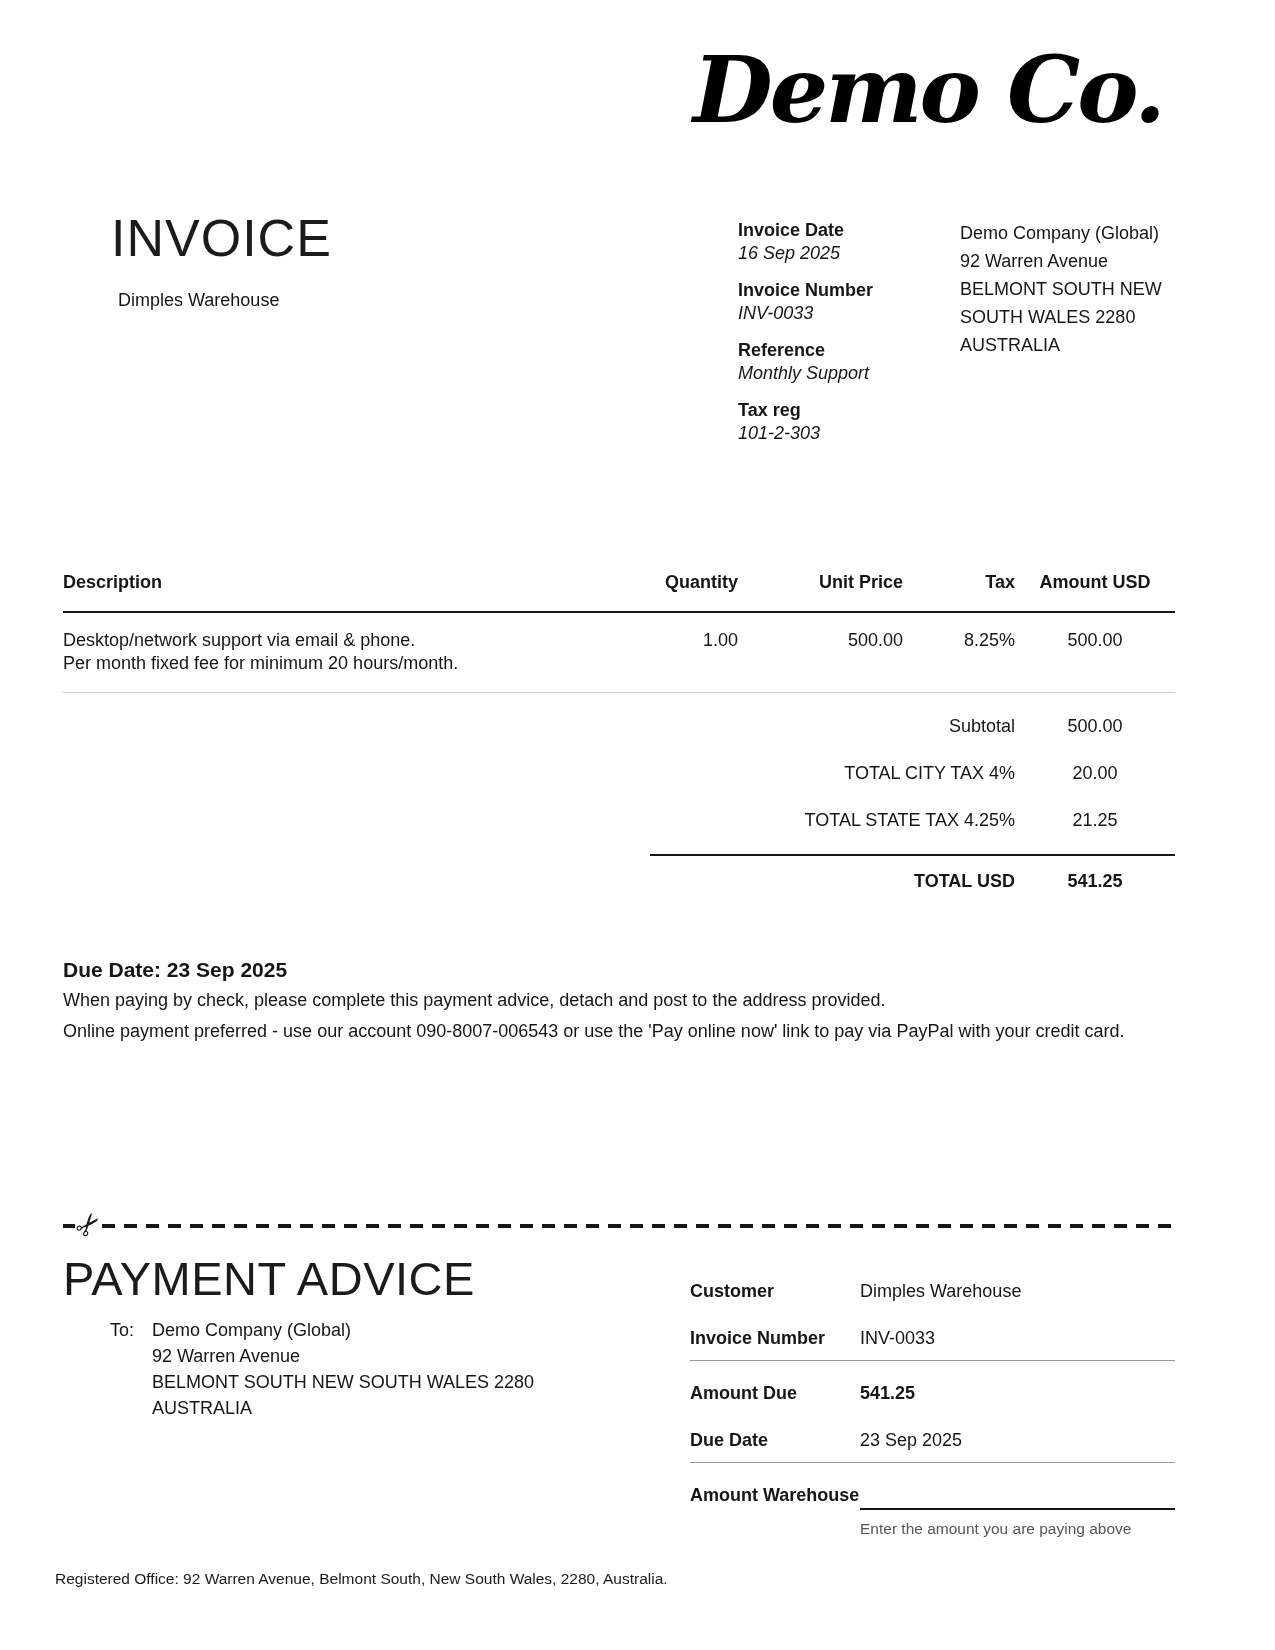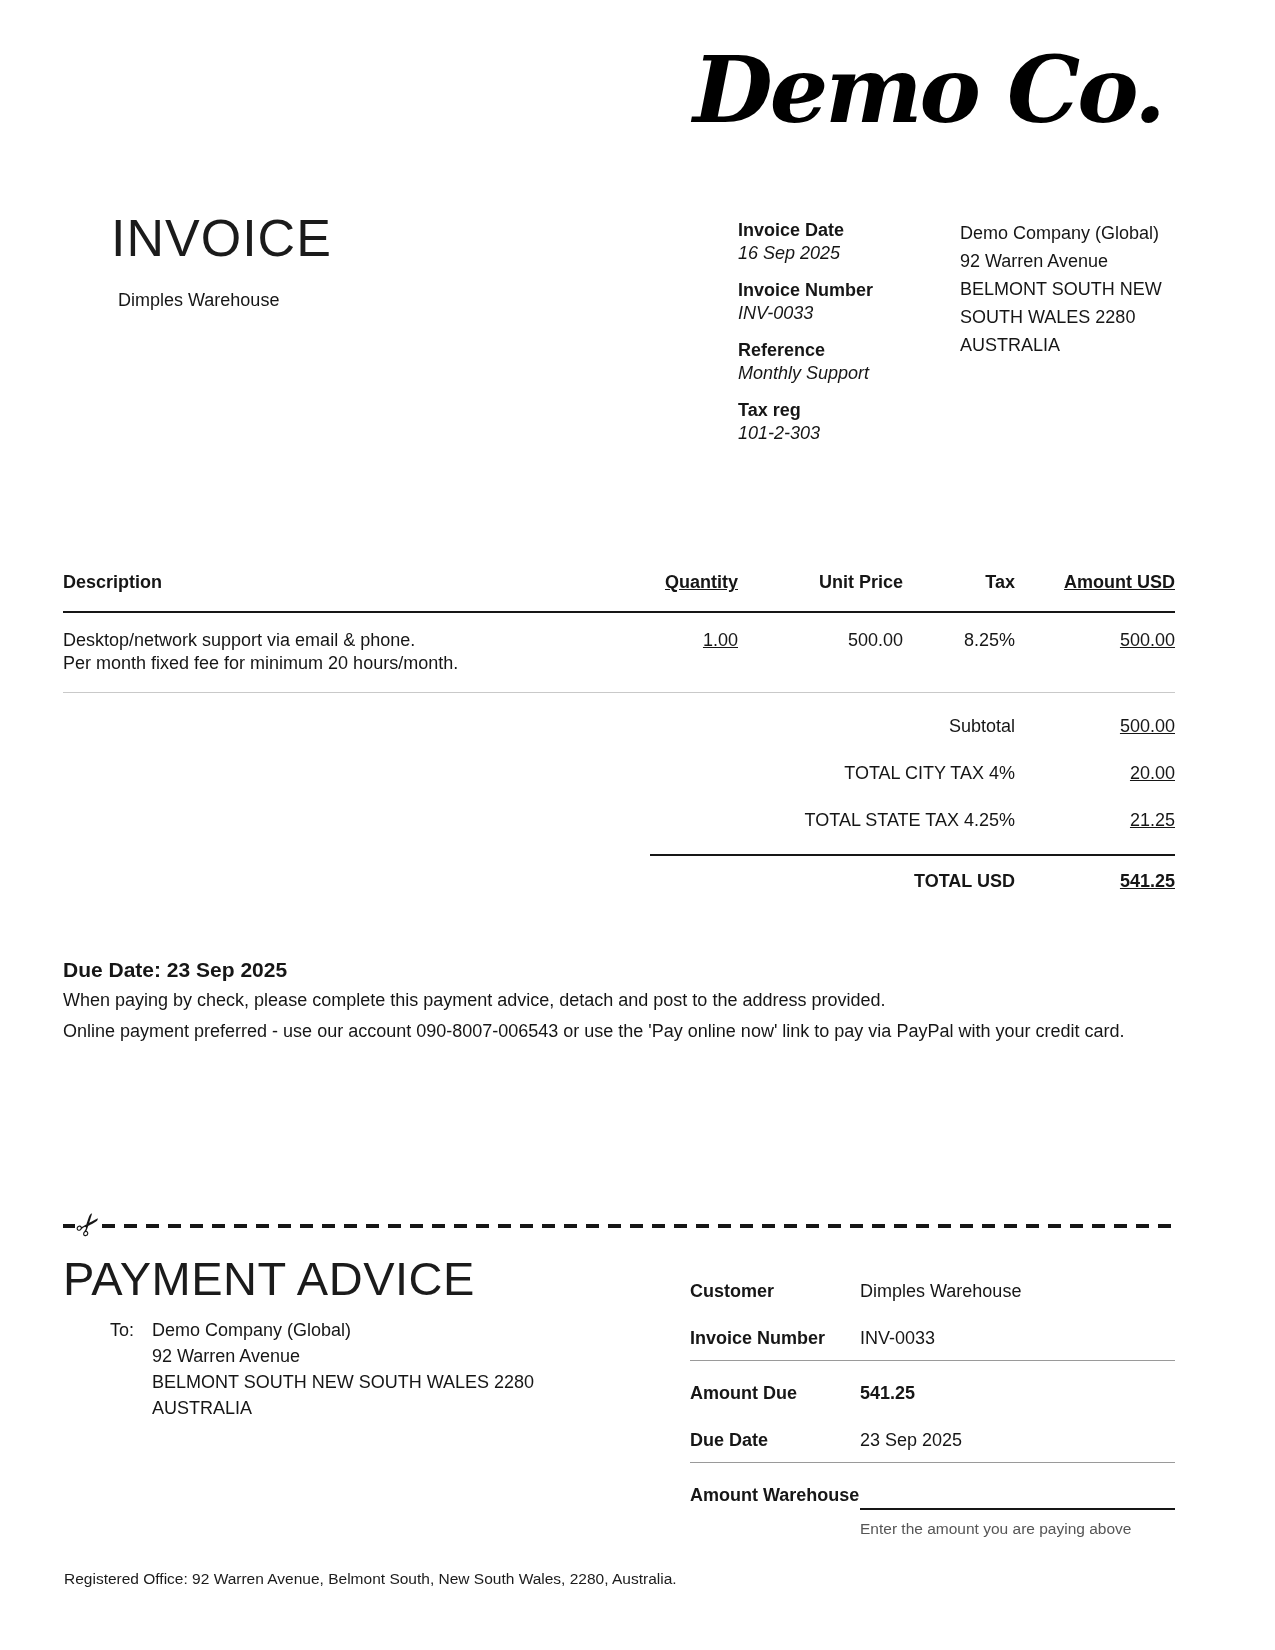--- a/index.html
+++ b/index.html
@@ -50,24 +50,24 @@
 
   
   .items-table { margin-top: 112px; }
   .thead {
     display: flex;
     font-weight: bold; font-size: 18px; line-height: 23px;
     padding-bottom: 17px;
     border-bottom: 2px solid #161616;
   }
   .col-desc { flex: 1; text-align: left; }
-  .col-qty { width: 80px; text-align: right; text-decoration: underline; }
+  .col-qty { width: 80px; text-align: right; }
   .col-unit { width: 165px; text-align: right; }
   .col-tax { width: 112px; text-align: right; }
-  .col-amt { width: 160px; text-align: right; text-decoration: underline; }
+  .col-amt { width: 160px; text-align: center; }
 
   .trow {
     display: flex;
     font-size: 18px; line-height: 23px;
     padding: 16px 0 17px 0;
     border-bottom: 1px solid #c9c9c9;
   }
 
   .total-row { display: flex; font-size: 18px; line-height: 23px; padding: 12px 0; }
   .total-label { flex: 1; text-align: right; }
@@ -117,21 +117,21 @@
   .adv-label { width: 170px; font-weight: bold; }
   .adv-value { flex: 1; }
   .adv-value.bold { font-weight: bold; }
   .adv-sep { border-top: 1px solid #9a9a9a; margin: 7px 0; }
   .enclosed-cell { flex: 1; padding-top: 14px; }
   .write-line { border-bottom: 2px solid #161616; height: 12px; }
   .enclosed-hint { font-size: 15.5px; color: #565656; margin-top: 7px; }
 
   
   .footer {
-    position: absolute; left: 64px; bottom: 62px;
+    position: absolute; left: 55px; bottom: 62px;
     font-size: 15.5px; color: #1b1b1b;
   }
 </style>
 </head>
 <body>
 
 <div class="content">
 
   <div class="logo">Demo Co.</div>
 

